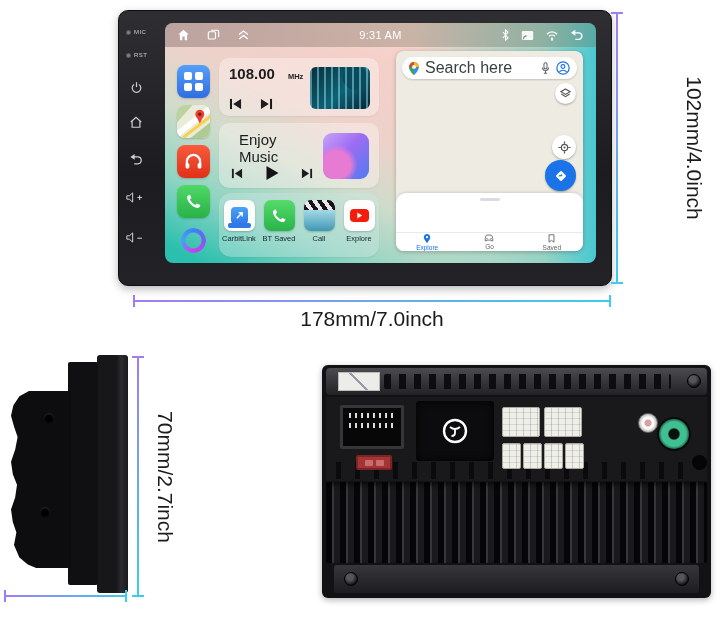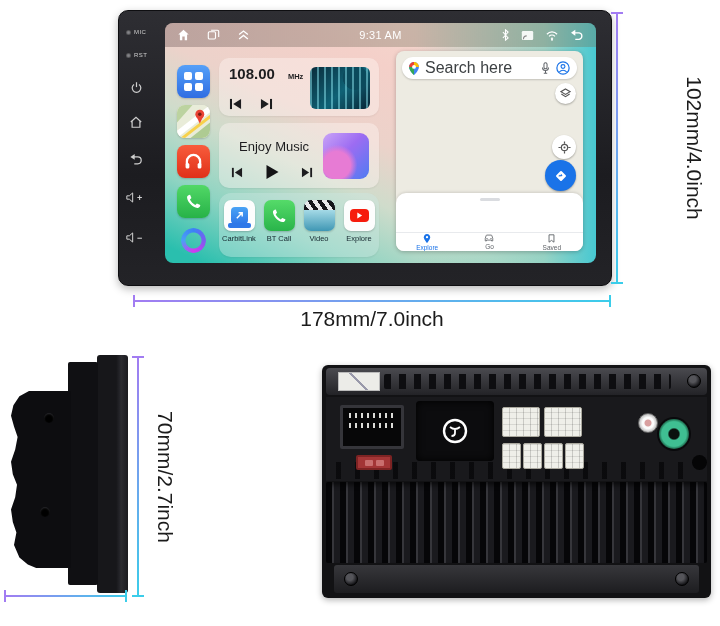--- a/index.html
+++ b/index.html
@@ -54,21 +54,21 @@
   .freq{font-size:15px;font-weight:bold;}
   .freq-unit{font-size:7.5px;font-weight:bold;margin-left:10px;}
   .ctl-row{display:flex;align-items:center;gap:18px;}
   .radio-thumb{width:60px;height:42px;border-radius:6px;align-self:center;
     background:
       repeating-linear-gradient(90deg,rgba(140,230,240,.5) 0 2px,transparent 2px 7px),
       radial-gradient(circle at 75% 25%,#0b4a5c 0 22%,transparent 23%),
       linear-gradient(135deg,#0a2b3a,#0f6276 55%,#082434);}
   .music-card{top:76px;height:65px;padding:8px 10px 7px 10px;display:flex;}
   .music-left{flex:1;display:flex;flex-direction:column;justify-content:space-between;padding-right:6px;}
-  .music-title{font-size:13px;color:#1d1d1f;padding-left:10px;margin-top:8px;}
+  .music-title{font-size:15px;color:#1d1d1f;padding-left:10px;}
   .music-ctls{display:flex;align-items:center;justify-content:space-between;padding:0 4px 1px 2px;}
   .album-thumb{width:46px;height:46px;border-radius:9px;align-self:center;
     background:radial-gradient(circle at 30% 70%,#e77bd4 0 30%,transparent 45%),
                linear-gradient(135deg,#c9a3f7 0%,#9d6cf2 45%,#4f7bf2 100%);}
   .dock{top:146px;height:64px;background:rgba(205,233,227,.40);border-radius:12px;display:flex;justify-content:space-evenly;align-items:flex-start;padding-top:7px;}
   .dock-app{display:flex;flex-direction:column;align-items:center;width:40px;}
   .dock-ico{width:31px;height:31px;border-radius:7px;display:flex;align-items:center;justify-content:center;box-shadow:0 1px 2px rgba(0,0,0,.2);}
   .dock-label{font-size:7.5px;color:#14262e;margin-top:3px;white-space:nowrap;}
   .ico-carbit{background:#fdfdfd;position:relative;}
   .carbit-inner{width:17px;height:17px;border-radius:4px;background:linear-gradient(180deg,#4aa3f5,#2e78e8);display:flex;align-items:center;justify-content:center;}
@@ -361,27 +361,27 @@
                 <span class="carbit-badge"></span>
               </div>
               <div class="dock-label">CarbitLink</div>
             </div>
             <div class="dock-app">
               <div class="dock-ico ico-btcall">
                 <svg width="16" height="16" viewBox="0 0 18 18">
                     <path d="M4.2 2 C3 2.4 2 3.5 2.2 5 C2.8 9.8 8.2 15.2 13 15.8 C14.5 16 15.6 15 16 13.8 L16.2 12.6 L12.6 11.2 L11 12.8 C9 12 6 9 5.2 7 L6.8 5.4 L5.4 1.8 Z" fill="#fff"></path>
                   </svg>
               </div>
-              <div class="dock-label">BT Call</div>
+              <div class="dock-label">BT Saved</div>
             </div>
             <div class="dock-app">
               <div class="dock-ico ico-video">
                 <span class="clapper"></span>
               </div>
-              <div class="dock-label">Video</div>
+              <div class="dock-label">Call</div>
             </div>
             <div class="dock-app">
               <div class="dock-ico ico-youtube">
                 <span class="yt-body">
                     <svg width="7" height="7" viewBox="0 0 8 8">
                       <polygon points="1.5,0.5 1.5,7.5 7,4" fill="#fff"></polygon>
                     </svg>
                   </span>
               </div>
               <div class="dock-label">Explore</div>

